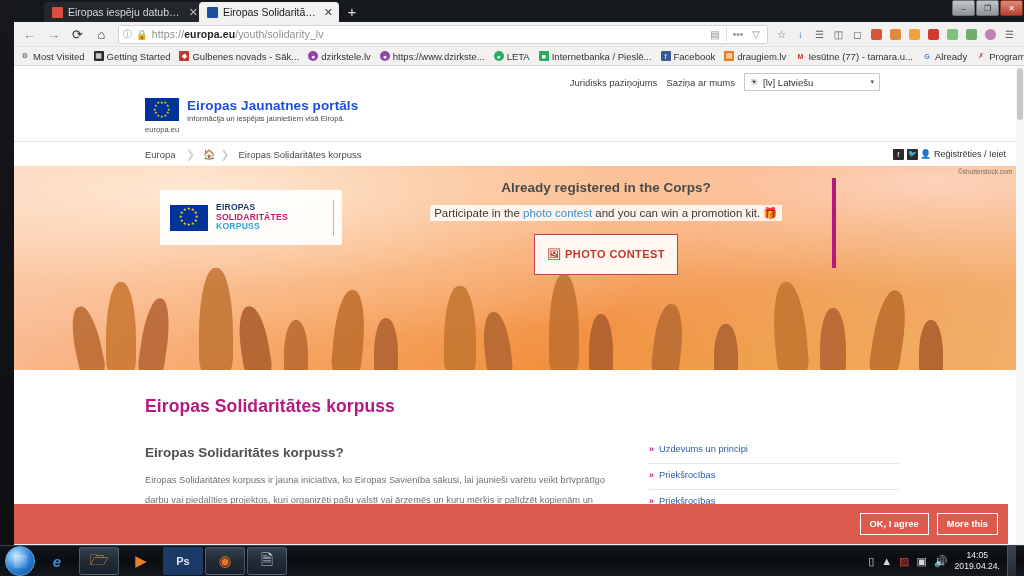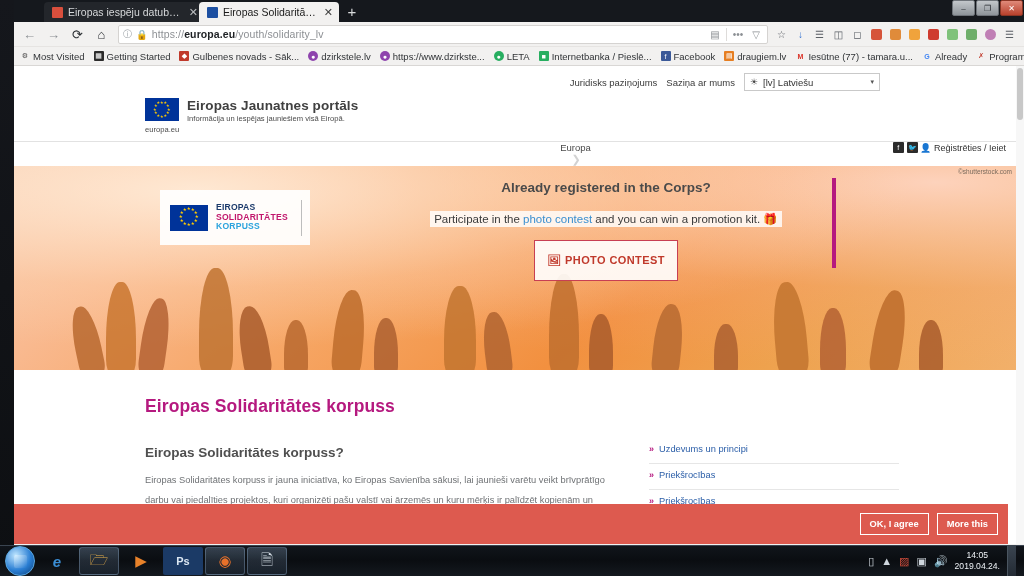--- a/index.html
+++ b/index.html
@@ -66,55 +66,55 @@
   .toprow { display:flex; justify-content:flex-end; align-items:center; gap:9px;
             padding:0 136px 0 0; font-size:9.5px; color:#3b3b3b; height:20px; }
   .langsel { width:136px; height:18px; border:1px solid #c9c9c9; background:#fff;
              display:flex; align-items:center; padding:0 5px; gap:5px;
              font-size:9.5px; color:#333; }
   .langsel .globe { font-size:9px; color:#444; }
   .langsel .caret { margin-left:auto; font-size:7px; color:#555; }
   .brandrow { display:flex; align-items:flex-start; gap:8px; padding:6px 0 6px 131px; }
   .euflag { width:34px; height:23px; background:#003399; position:relative; flex:none; }
   .euflag .stars { position:absolute; inset:0; }
-  .brandtxt .bt1 { font-size:13.5px; font-weight:700; color:#404040; letter-spacing:.1px; }
+  .brandtxt .bt1 { font-size:13.5px; font-weight:700; color:#1d4ed8; letter-spacing:.1px; }
   .brandtxt .bt2 { font-size:7.6px; color:#4a4a4a; margin-top:1px; }
   .europaeu { font-size:7.6px; color:#4a4a4a; padding:0 0 0 131px; margin-top:-4px; }
   .hdrline { height:1px; background:#e2e2e2; margin-top:7px; }
   
   .crumbrow { display:flex; align-items:center; height:24px; padding-left:131px;
-              position:relative;flex-direction:column; }
+              position:relative; }
   .crumb { font-size:9.5px; color:#4a4a4a; padding-right:10px; }
   .crumbsep { color:#d2d2d2; font-size:11px; padding-right:9px; }
   .crumbhome { font-size:10px; color:#333; padding-right:4px; }
   .crumbright { position:absolute; right:10px; display:flex; align-items:center; gap:3px; }
   .socialsq { width:11px; height:11px; background:#2b2b2b; color:#fff; font-size:7px;
               display:flex; align-items:center; justify-content:center; border-radius:1px; }
   .socialsq.tw { background:#2b2b2b; }
   .reg { font-size:9px; color:#333; display:flex; align-items:center; gap:2px; }
   
   .hero { position:relative; height:204px;
           background:linear-gradient(140deg,#f7c9ad 0%,#f9b98f 18%,#f6a563 40%,#f2903f 62%,#eea24e 80%,#f2b06a 100%); overflow:hidden; }
   .heroTint { position:absolute; inset:0;
      background:radial-gradient(ellipse at 18% 12%, rgba(255,235,215,.95) 0%, rgba(255,215,180,.35) 38%, rgba(255,160,70,0) 62%),
                 radial-gradient(ellipse at 92% 8%, rgba(255,216,200,.9) 0%, rgba(250,180,150,.25) 40%, rgba(240,140,70,0) 70%); }
   .hand { position:absolute; bottom:-8px; background:#c06a2a; border-radius:46% 46% 30% 30%/60% 60% 20% 20%; opacity:.85; }
   .credit { position:absolute; right:4px; top:2px; font-size:6.5px; color:#7a6a5c; }
-  .logobox { position:absolute; left:146px; top:24px; width:150px; height:55px;
+  .logobox { position:absolute; left:146px; top:24px; width:182px; height:55px;
              background:rgba(255,255,255,.92); display:flex; align-items:center;
              padding-left:10px; gap:8px; }
   .logoflag { width:38px; height:26px; background:#003399; position:relative; flex:none; }
   .logotxt div { font-weight:700; letter-spacing:.2px; line-height:1.12; }
   .lg1 { font-size:8.6px; color:#1b3a6b; }
   .lg2 { font-size:8.6px; color:#c1166c; }
   .lg3 { font-size:8.6px; color:#2aa3dd; }
   .logobar { position:absolute; right:8px; top:10px; width:1px; height:36px; background:#bdbdbd; }
   .heroRight { position:absolute; left:372px; top:14px; width:440px; text-align:center; }
   .hr-title { font-size:13.5px; font-weight:700; color:#4a4a4a; }
-  .hr-sub { display:inline-block; margin-top:16px; background:rgba(255,255,255,.82);
+  .hr-sub { display:inline-block; margin-top:10px; background:rgba(255,255,255,.82);
             padding:1px 4px; font-size:11.5px; color:#3a3a3a; }
   .hr-sub a { color:#3a8fd0; text-decoration:none; }
   .hr-btn { margin-top:13px; display:inline-block; border:1px solid #c73f53;
             background:rgba(255,255,255,.9); color:#c0392b; font-size:11px;
             font-weight:700; padding:13px 12px; letter-spacing:.4px; }
   .heroBarR { position:absolute; left:818px; top:12px; width:4px; height:90px; background:#b5197f; }
   
   .content { padding:26px 10px 0 131px; display:flex; gap:0; }
   .col-main { width:500px; }
   .h1 { font-size:17.5px; font-weight:700; color:#b5197f; letter-spacing:.1px; }

